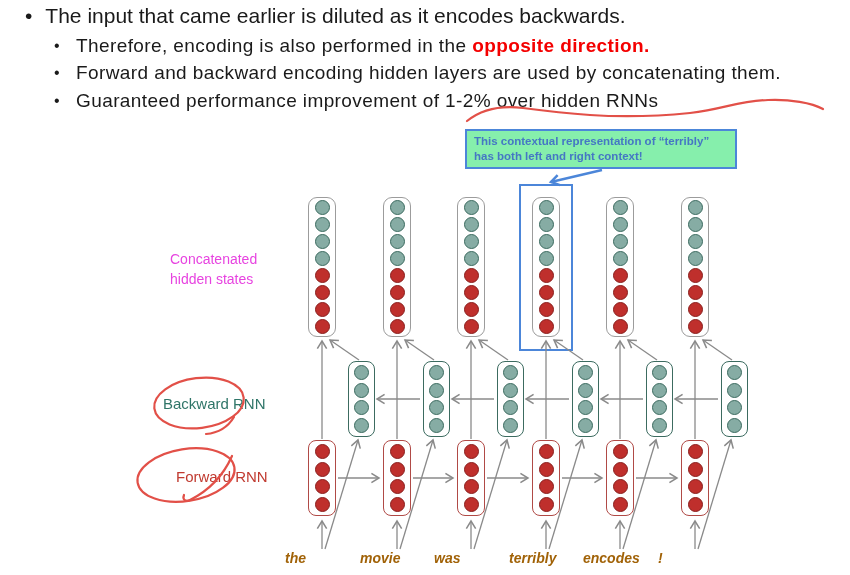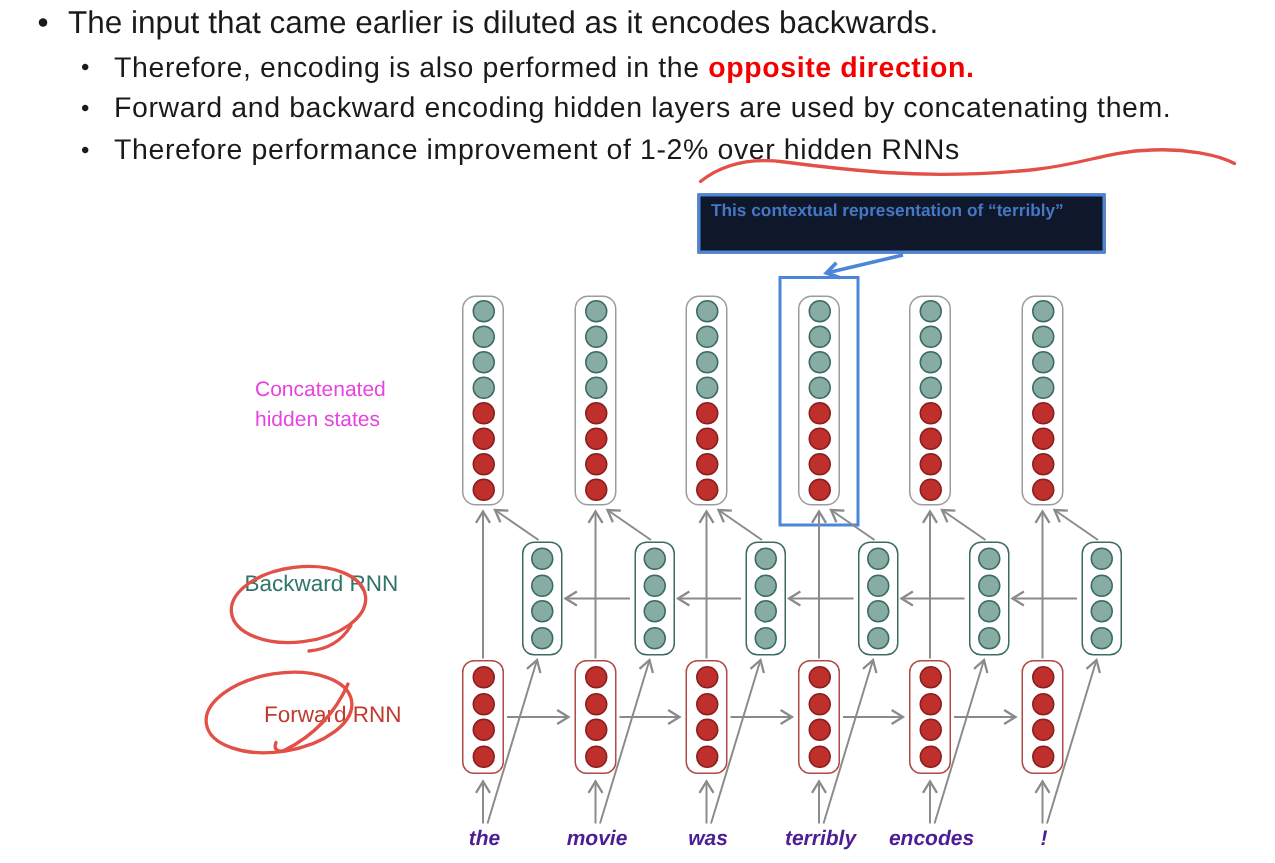--- a/index.html
+++ b/index.html
@@ -12,68 +12,69 @@
   .sub{left:54px;font-size:19px;letter-spacing:.4px;}
   .s1{top:35px;} .s2{top:62px;} .s3{top:90px;}
   .bul{display:inline-block;}
   .l1 .bul{margin-right:13px;}
   .sub .bul{margin-right:16px;font-size:16px;vertical-align:1px;}
   .emph{color:var(--emphasis-red);font-weight:bold;}
   .uline{}
 
   
   .callout{position:absolute;left:465px;top:129px;width:272px;height:40px;
-           border:2px solid var(--blue-accent);background:#0f172a;box-sizing:border-box;
+           border:2px solid var(--blue-accent);background:#86efac;box-sizing:border-box;
            padding:3px 7px;color:var(--callout-text);font-size:11.5px;font-weight:600;
            line-height:15px;z-index:6;}
   .callout div{white-space:nowrap;}
 
   
   .vbox{position:absolute;box-sizing:border-box;display:flex;flex-direction:column;
         justify-content:space-evenly;align-items:center;background:#fff;z-index:2;}
   .concat-box{width:28px;height:140px;top:197px;border:1.5px solid var(--gray-box-stroke);border-radius:9px;}
   .backward-box{width:27px;height:76px;top:361px;border:1.5px solid var(--teal-stroke);border-radius:8px;}
   .forward-box{width:28px;height:76px;top:440px;border:1.5px solid var(--red-box-stroke);border-radius:8px;}
   .circle{width:13px;height:13px;border-radius:50%;box-sizing:content-box;}
   .circle.teal{background:var(--teal-fill);border:1.5px solid var(--teal-stroke);}
   .circle.red{background:var(--red-fill);border:1.5px solid var(--red-stroke);}
 
   .highlight-box{position:absolute;left:519px;top:184px;width:50px;height:163px;
                  border:2px solid var(--blue-accent);z-index:3;}
 
   
   .dlabel{position:absolute;z-index:4;}
   .concat-label{left:170px;top:249px;width:110px;font-size:14px;line-height:20px;color:var(--magenta-label);}
-  .backward-label{left:163px;top:381px;font-size:15px;color:var(--teal-label);white-space:nowrap;}
+  .backward-label{left:163px;top:395px;font-size:15px;color:var(--teal-label);white-space:nowrap;}
   .forward-label{left:176px;top:468px;font-size:15px;color:var(--red-label);white-space:nowrap;}
 
-  .word{position:absolute;top:550px;width:76px;text-align:center;font-size:14px;
-        font-style:italic;font-weight:600;color:#4c1d95;z-index:4;}
+  .word{position:absolute;top:550px;width:76px;text-align:left;font-size:14px;
+        font-style:italic;font-weight:600;color:#a16207;z-index:4;}
 
   
   .overlay{position:absolute;left:0;top:0;z-index:5;pointer-events:none;}
   .aline{stroke:var(--arrow);stroke-width:1.3;}
   .bline{stroke:var(--blue-accent);stroke-width:2.4;}
   .mkg{stroke:var(--arrow);}
   .mkb{stroke:var(--blue-accent);}
   .ann{stroke:var(--annotation-red);stroke-width:2.2;fill:none;stroke-linecap:round;}
 </style>
 </head>
 <body>
 
 <div class="tline l1"><span class="bul">•</span><span>The input that came earlier is diluted as it encodes backwards.</span></div>
 
 <div class="tline sub s1"><span class="bul">•</span><span>Therefore, encoding is also performed in the </span><span class="emph">opposite direction.</span></div>
 
 <div class="tline sub s2"><span class="bul">•</span><span>Forward and backward encoding hidden layers are used by concatenating them.</span></div>
 
-<div class="tline sub s3"><span class="bul">•</span><span>Therefore performance improvement of </span><span class="uline">1-2%</span><span> over hidden RNNs</span></div>
+<div class="tline sub s3"><span class="bul">•</span><span>Guaranteed performance improvement of </span><span class="uline">1-2%</span><span> over hidden RNNs</span></div>
 
 <div class="callout">
   <div>This contextual representation of “terribly”</div>
+  <div>has both left and right context!</div>
 </div>
 
 <div class="dlabel concat-label">Concatenated hidden states</div>
 <div class="dlabel backward-label">Backward RNN</div>
 <div class="dlabel forward-label">Forward RNN</div>
 
 <div class="vbox concat-box" style="left:308px">
     <div class="circle teal"></div>
     <div class="circle teal"></div>
     <div class="circle teal"></div>

